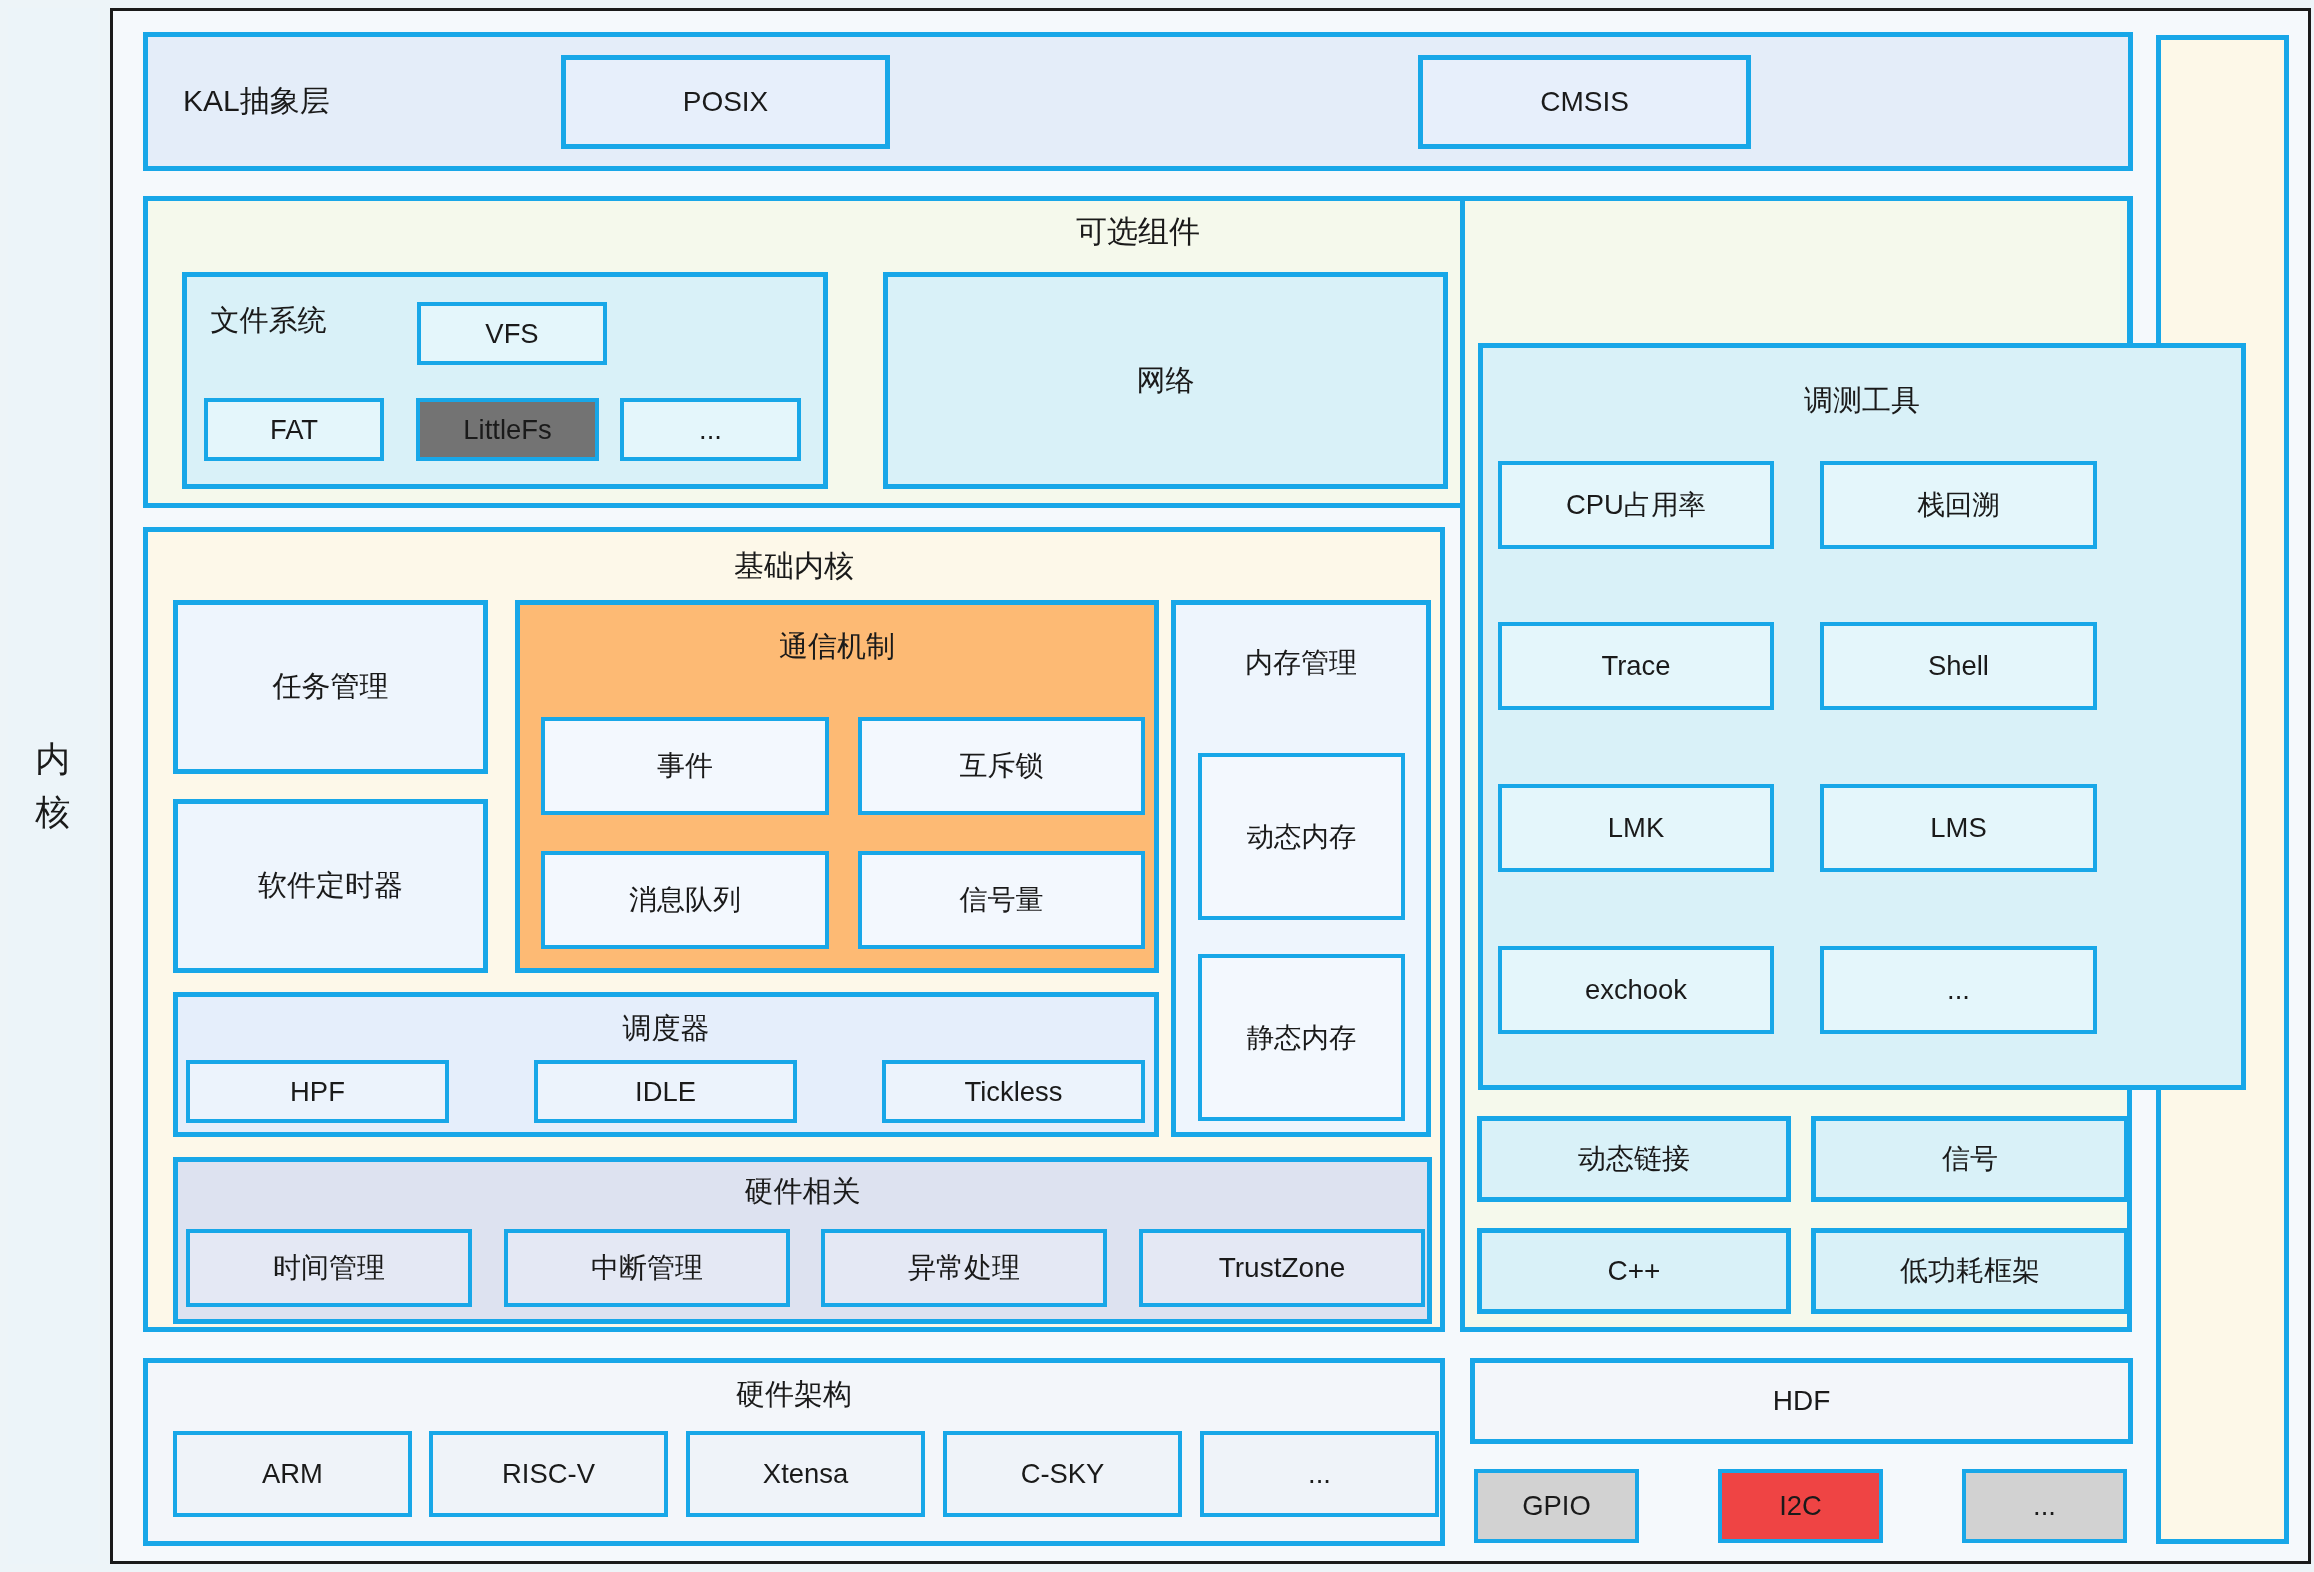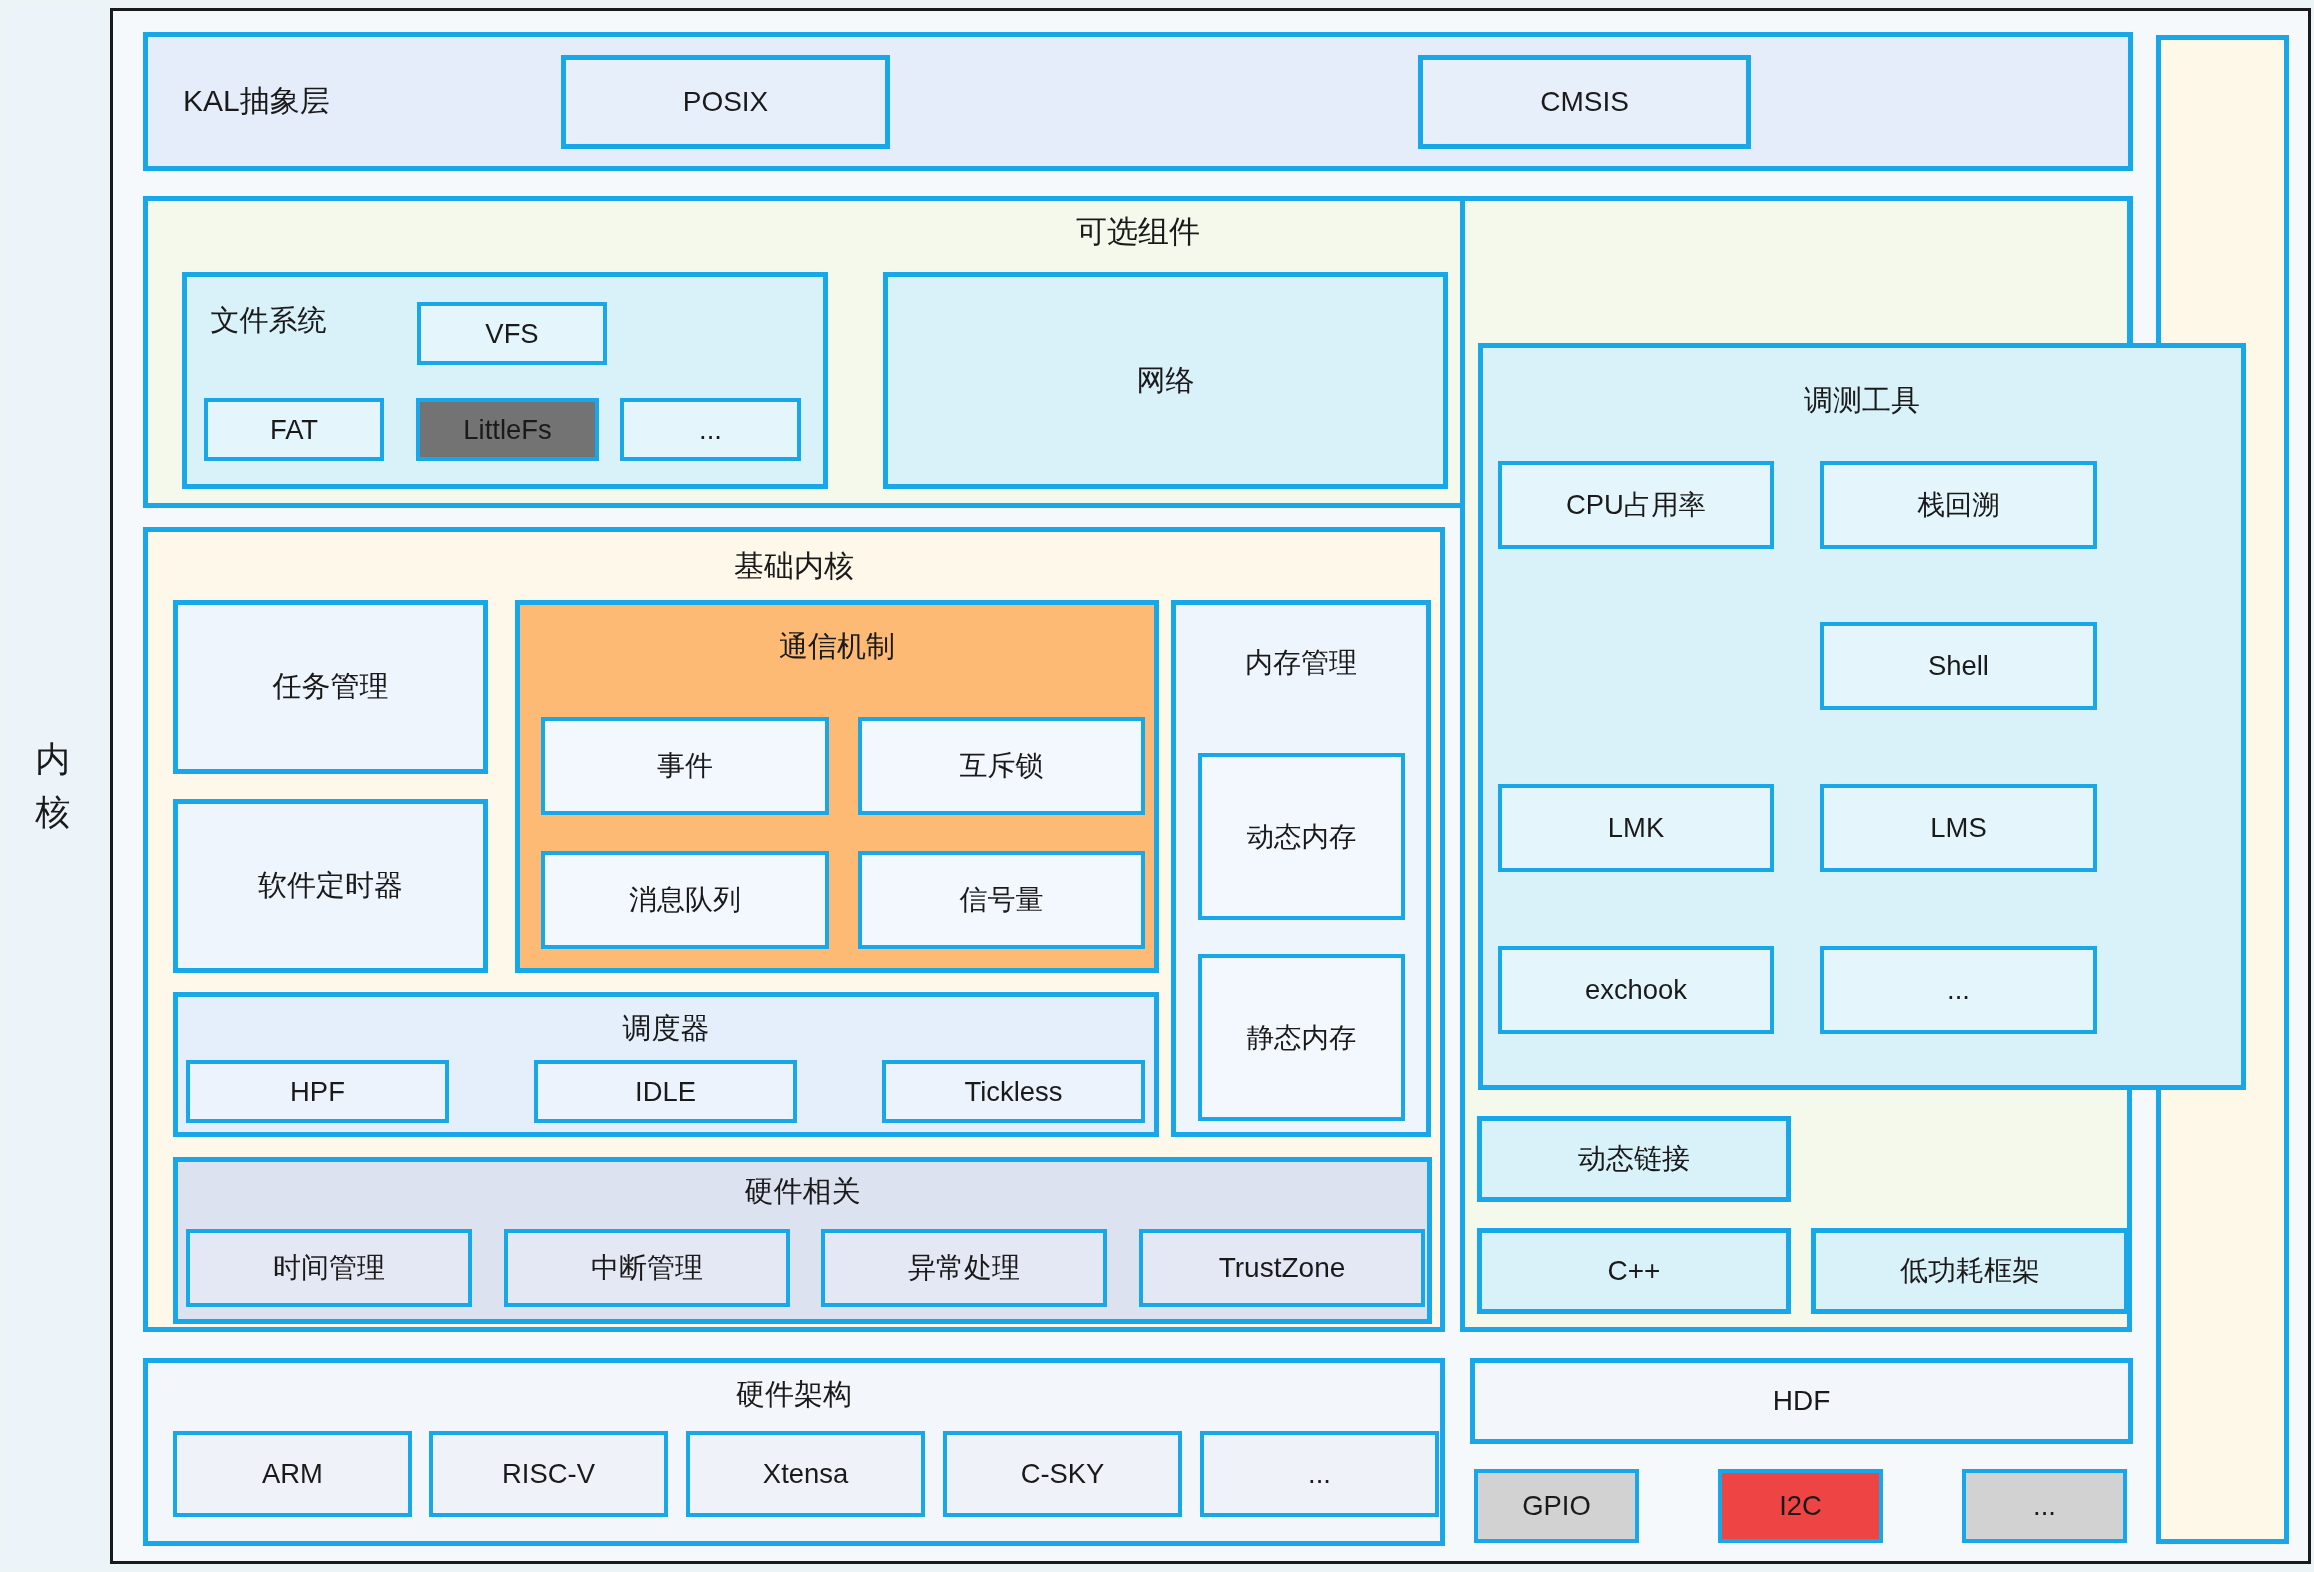--- a/index.html
+++ b/index.html
@@ -50,27 +50,29 @@
 
   <div class="bx f30" style="left:883px;top:272px;width:565px;height:217px;background:#d9f1f8;">网络</div>
 
   <div class="bx" style="left:1460px;top:196px;width:672px;height:1136px;background:#f5f9ec;"></div>
 
   <div class="bx" style="left:1478px;top:343px;width:768px;height:747px;background:#d9f1f8;">
     <div class="ttl f30" style="top:33px;">调测工具</div>
   </div>
   <div class="bx5 f28" style="left:1498px;top:461px;width:276px;height:88px;background:#e4f6fb;">CPU占用率</div>
   <div class="bx5 f28" style="left:1820px;top:461px;width:277px;height:88px;background:#e4f6fb;">栈回溯</div>
+  <div class="bx5 f28" style="left:1498px;top:622px;width:276px;height:88px;background:#e4f6fb;">Trace</div>
   <div class="bx5 f28" style="left:1820px;top:622px;width:277px;height:88px;background:#e4f6fb;">Shell</div>
   <div class="bx5 f28" style="left:1498px;top:784px;width:276px;height:88px;background:#e4f6fb;">LMK</div>
   <div class="bx5 f28" style="left:1820px;top:784px;width:277px;height:88px;background:#e4f6fb;">LMS</div>
   <div class="bx5 f28" style="left:1498px;top:946px;width:276px;height:88px;background:#e4f6fb;">exchook</div>
   <div class="bx5 f28" style="left:1820px;top:946px;width:277px;height:88px;background:#e4f6fb;">...</div>
 
   <div class="bx f29" style="left:1477px;top:1116px;width:314px;height:86px;background:#d9f1f8;">动态链接</div>
+  <div class="bx f29" style="left:1811px;top:1116px;width:318px;height:86px;background:#d9f1f8;">信号</div>
   <div class="bx f29" style="left:1477px;top:1228px;width:314px;height:86px;background:#d9f1f8;">C++</div>
   <div class="bx f29" style="left:1811px;top:1228px;width:318px;height:86px;background:#d9f1f8;">低功耗框架</div>
 
   <div class="bx" style="left:143px;top:527px;width:1302px;height:805px;background:#fdf8e9;">
     <div class="ttl f31" style="top:13.7px;">基础内核</div>
   </div>
   <div class="bx f30" style="left:173px;top:600px;width:315px;height:174px;background:#eef5fd;">任务管理</div>
   <div class="bx f30" style="left:173px;top:799px;width:315px;height:174px;background:#eef5fd;">软件定时器</div>
 
   <div class="bx" style="left:515px;top:600px;width:644px;height:373px;background:#fdba74;">

